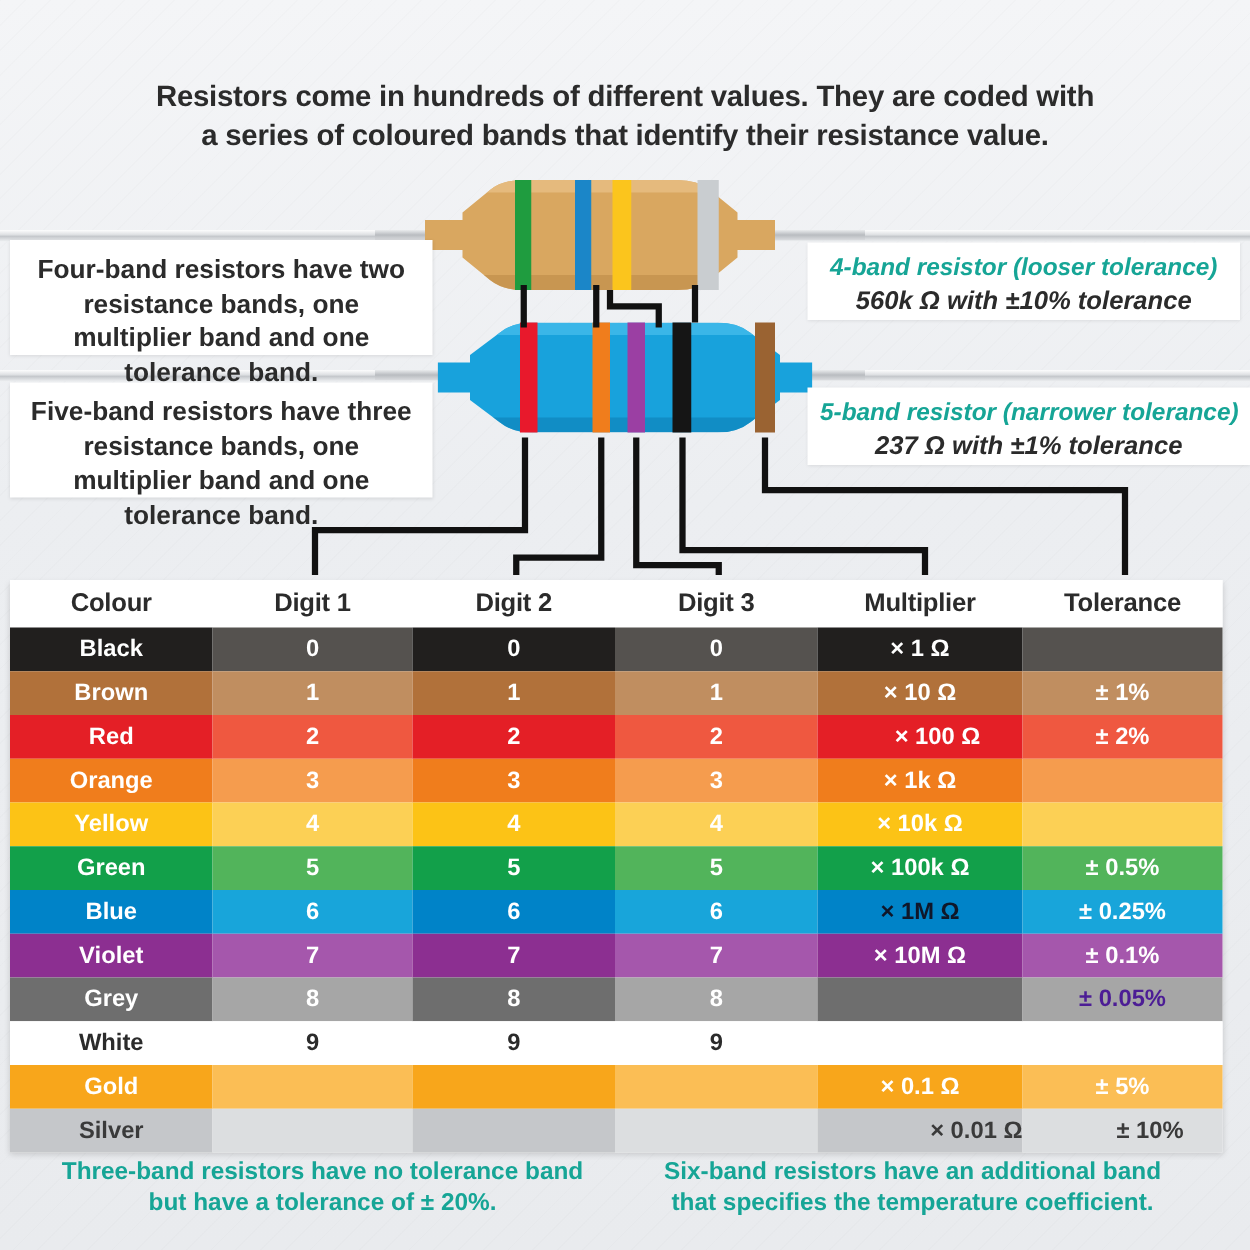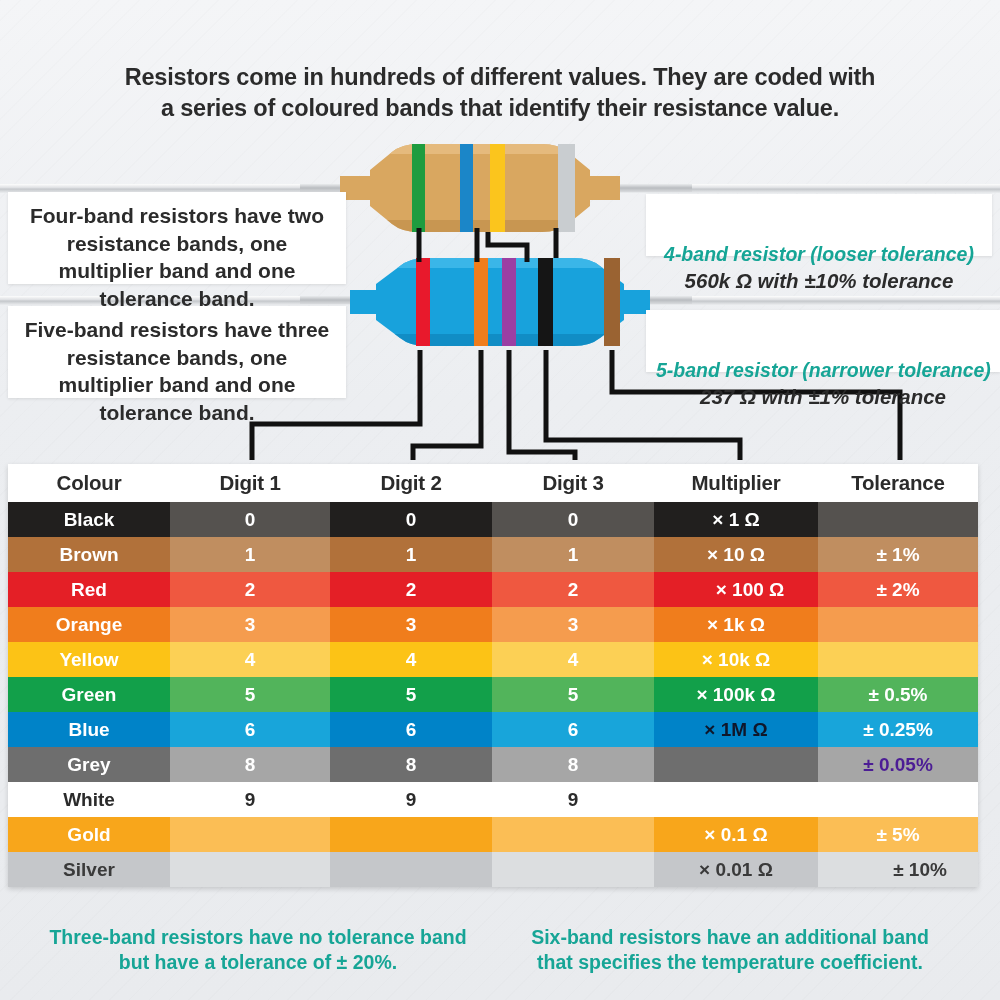--- a/index.html
+++ b/index.html
@@ -56,21 +56,21 @@
   .infobox-left {
     font-size: 21px; font-weight: bold; color: #2b2b2b;
     line-height: 1.32; text-align: center;
     padding: 10px 14px;
   }
   .infobox-right {
     text-align: center; padding: 9px 10px;
   }
   .res-title {
     font-size: 19.5px; font-weight: bold; font-style: italic;
-    color: #16a596; line-height: 1.2; white-space: nowrap; margin-top: 40px;
+    color: #16a596; line-height: 1.2; white-space: nowrap;
   }
   .res-value {
     font-size: 20.5px; font-weight: bold; font-style: italic;
     color: #2b2b2b; margin-top: 3px; white-space: nowrap;
   }
 
   
   #leaders {
     position: absolute; left: 0; top: 0;
     width: 1000px; height: 1000px;
@@ -286,20 +286,28 @@
       </tr>
       <tr>
         <td class="c-name" style="background: rgb(0, 131, 200); color: rgb(255, 255, 255);">Blue</td>
         <td style="background: rgb(24, 165, 218); color: rgb(255, 255, 255);">6</td>
         <td style="background: rgb(0, 131, 200); color: rgb(255, 255, 255);">6</td>
         <td style="background: rgb(24, 165, 218); color: rgb(255, 255, 255);">6</td>
         <td style="background: rgb(0, 131, 200); color: #0f172a;">× 1M Ω</td>
         <td style="background: rgb(24, 165, 218); color: rgb(255, 255, 255);">± 0.25%</td>
       </tr>
       <tr>
+        <td class="c-name" style="background: rgb(140, 47, 145); color: rgb(255, 255, 255);">Violet</td>
+        <td style="background: rgb(165, 87, 172); color: rgb(255, 255, 255);">7</td>
+        <td style="background: rgb(140, 47, 145); color: rgb(255, 255, 255);">7</td>
+        <td style="background: rgb(165, 87, 172); color: rgb(255, 255, 255);">7</td>
+        <td style="background: rgb(140, 47, 145); color: rgb(255, 255, 255);">× 10M Ω</td>
+        <td style="background: rgb(165, 87, 172); color: rgb(255, 255, 255);">± 0.1%</td>
+      </tr>
+      <tr>
         <td class="c-name" style="background: rgb(110, 110, 110); color: rgb(255, 255, 255);">Grey</td>
         <td style="background: rgb(166, 166, 166); color: rgb(255, 255, 255);">8</td>
         <td style="background: rgb(110, 110, 110); color: rgb(255, 255, 255);">8</td>
         <td style="background: rgb(166, 166, 166); color: rgb(255, 255, 255);">8</td>
         <td style="background: rgb(110, 110, 110); color: rgb(255, 255, 255);"></td>
         <td style="background: rgb(166, 166, 166); color: #4c1d95; margin-top: 44px;">± 0.05%</td>
       </tr>
       <tr>
         <td class="c-name" style="background: rgb(255, 255, 255); color: rgb(43, 43, 43);">White</td>
         <td style="background: rgb(255, 255, 255); color: rgb(43, 43, 43);">9</td>
@@ -314,21 +322,21 @@
         <td style="background: rgb(248, 166, 27); color: rgb(255, 255, 255);"></td>
         <td style="background: rgb(251, 190, 85); color: rgb(255, 255, 255);"></td>
         <td style="background: rgb(248, 166, 27); color: rgb(255, 255, 255);">× 0.1 Ω</td>
         <td style="background: rgb(251, 190, 85); color: rgb(255, 255, 255);">± 5%</td>
       </tr>
       <tr>
         <td class="c-name" style="background: rgb(197, 199, 202); color: rgb(58, 58, 58);">Silver</td>
         <td style="background: rgb(220, 222, 224); color: rgb(58, 58, 58);"></td>
         <td style="background: rgb(197, 199, 202); color: rgb(58, 58, 58);"></td>
         <td style="background: rgb(220, 222, 224); color: rgb(58, 58, 58);"></td>
-        <td style="background: rgb(197, 199, 202); color: rgb(58, 58, 58);">× 0.01 Ω</td>
+        <td style="background: rgb(197, 199, 202); color: rgb(58, 58, 58); text-align: right;">× 0.01 Ω</td>
         <td style="background: rgb(220, 222, 224); color: rgb(58, 58, 58); padding-left: 44px;">± 10%</td>
       </tr>
     </tbody>
 </table>
 
 <div class="footnote" id="foot-left">
   <span>Three-band resistors have no tolerance band</span>
   <span>but have a tolerance of ± 20%.</span>
 </div>
 <div class="footnote" id="foot-right">

